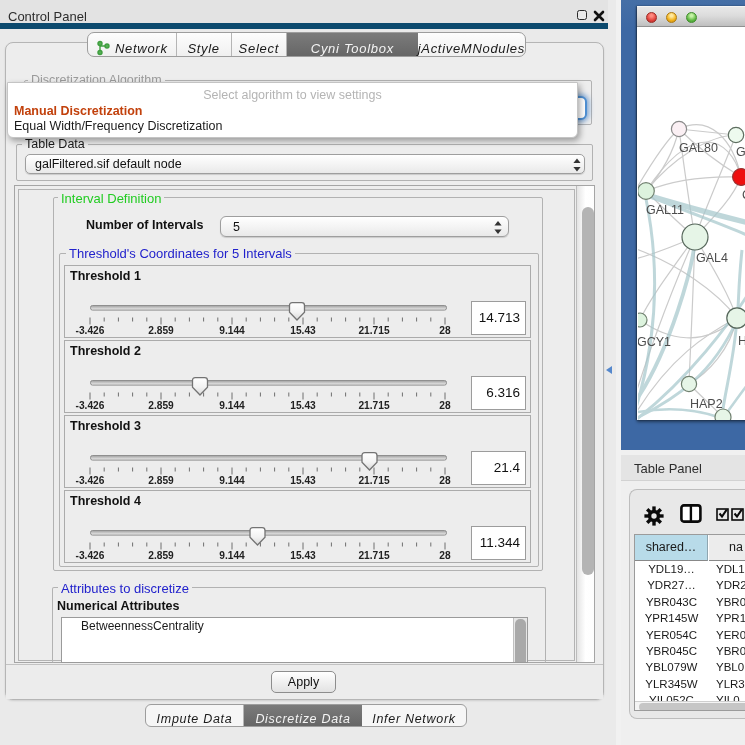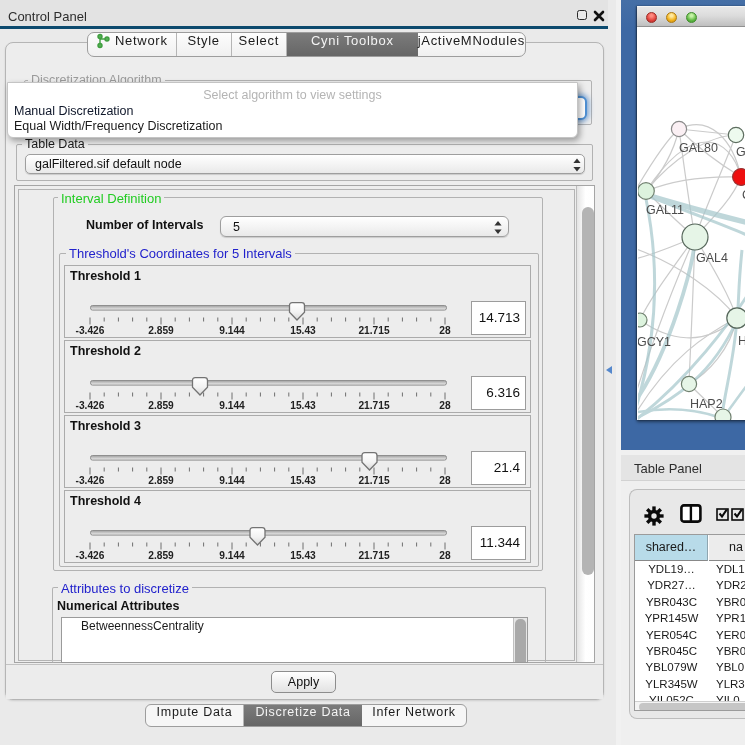--- a/index.html
+++ b/index.html
@@ -4,28 +4,28 @@
 * { margin:0; padding:0; box-sizing:border-box; }
 html,body { width:745px; height:745px; font-family:"Liberation Sans", sans-serif; background:#eaeaea; position:relative; overflow:hidden; }
 .abs { position:absolute; }
 .tickl { position:absolute; font-size:10.2px; color:#222; text-align:center; font-weight:bold; }
 .thpanel { position:absolute; left:64px; width:467px; height:73px; background:#ededed; border:1px solid #ababab; }
 .thname { position:absolute; left:5px; top:3px; font-size:12.5px; font-weight:bold; color:#111; }
 .valbox { position:absolute; left:406px; top:35px; width:55px; height:34px; background:#fff; border:1px solid #9c9c9c; font-size:13.5px; color:#111; text-align:right; padding-right:5px; line-height:32px; }
 .grp { position:absolute; border:1px solid #b2b2b2; border-radius:2px; }
 .grplab { position:absolute; font-size:12.5px; padding:0 3px; background:#ededed; white-space:nowrap; }
 .combo { position:absolute; background:linear-gradient(#ffffff,#f2f2f2 60%,#e9e9e9); border:1px solid #9e9e9e; border-radius:5px; box-shadow:0 1px 1px rgba(0,0,0,0.15); font-size:12.5px; color:#111; }
-.seg { display:flex; align-items:flex-start; justify-content:center; font-size:13px; letter-spacing:0.7px; color:#1a1a1a; height:100%; border-right:1px solid #b5b5b5; white-space:nowrap; }
+.seg { display:flex; align-items:flex-end; justify-content:center; font-size:13px; letter-spacing:0.7px; color:#1a1a1a; height:100%; border-right:1px solid #b5b5b5; white-space:nowrap;font-style:italic; }
 .seg.dark { background:linear-gradient(#7b7b7b,#666666); color:#f4f4f4; border-right:none; }
 </style></head>
 <body>
 
 <div class="abs" style="left:0;top:0;width:616px;height:745px;background:#eaeaea">
 
-  <div class="abs" style="left:0;top:0;width:608px;height:29px;background:#e3e3e3;border-bottom:3px solid #0c4a6e">
+  <div class="abs" style="left:0;top:0;width:608px;height:29px;background:#e3e3e3;border-bottom:6px solid #0c4a6e">
     <div class="abs" style="left:8px;top:9px;font-size:13px;color:#2d2d2d">Control Panel</div>
     <div class="abs" style="left:577px;top:10px;width:10px;height:10px;border:1.6px solid #2a2a2a;border-radius:2.5px;background:#e9e9e9"></div>
     <svg class="abs" style="left:593px;top:10px" width="12" height="12">
         <path d="M2,2 L10,10 M10,2 L2,10" stroke="#111" stroke-width="2.6" stroke-linecap="round"></path>
       </svg>
   </div>
 
   <div class="abs" style="left:5px;top:42px;width:599px;height:658px;background:#ededed;border:1px solid #b5b5b5;border-radius:8px;box-shadow:0 1px 2px rgba(0,0,0,0.12)"></div>
 
   <div class="grp" style="left:24px;top:79.5px;width:568px;height:45.5px"></div>
@@ -312,21 +312,21 @@
         </svg>
       Network</div>
     <div class="seg" style="width:55.5px">Style</div>
     <div class="seg" style="width:56px">Select</div>
     <div class="seg dark" style="width:132px">Cyni Toolbox</div>
     <div class="seg" style="flex:1;border-right:none">jActiveMNodules</div>
   </div>
 
   <div class="abs" style="left:7px;top:82px;width:571px;height:56px;background:#ffffff;border:1px solid #c4c4c4;border-radius:0 0 6px 6px;box-shadow:2px 3px 6px rgba(0,0,0,0.35)">
     <div class="abs" style="left:0;top:5px;width:100%;text-align:center;font-size:12.5px;color:#b4b4b4">Select algorithm to view settings</div>
-    <div class="abs" style="left:6px;top:21px;font-size:12.5px;font-weight:normal;color:#0f172a">Manual Discretization</div>
+    <div class="abs" style="left:6px;top:21px;font-size:12.5px;font-weight:bold;color:#c2410c">Manual Discretization</div>
     <div class="abs" style="left:6px;top:36px;font-size:12.5px;color:#1a1a1a">Equal Width/Frequency Discretization</div>
   </div>
 
   <svg class="abs" style="left:605px;top:365px" width="8" height="10">
       <path d="M7,1 L1,5 L7,9 Z" fill="#5588cc"></path>
     </svg>
 </div>
 
 <div class="abs" style="left:616px;top:0;width:5px;height:745px;background:#f1f1f1"></div>
 

